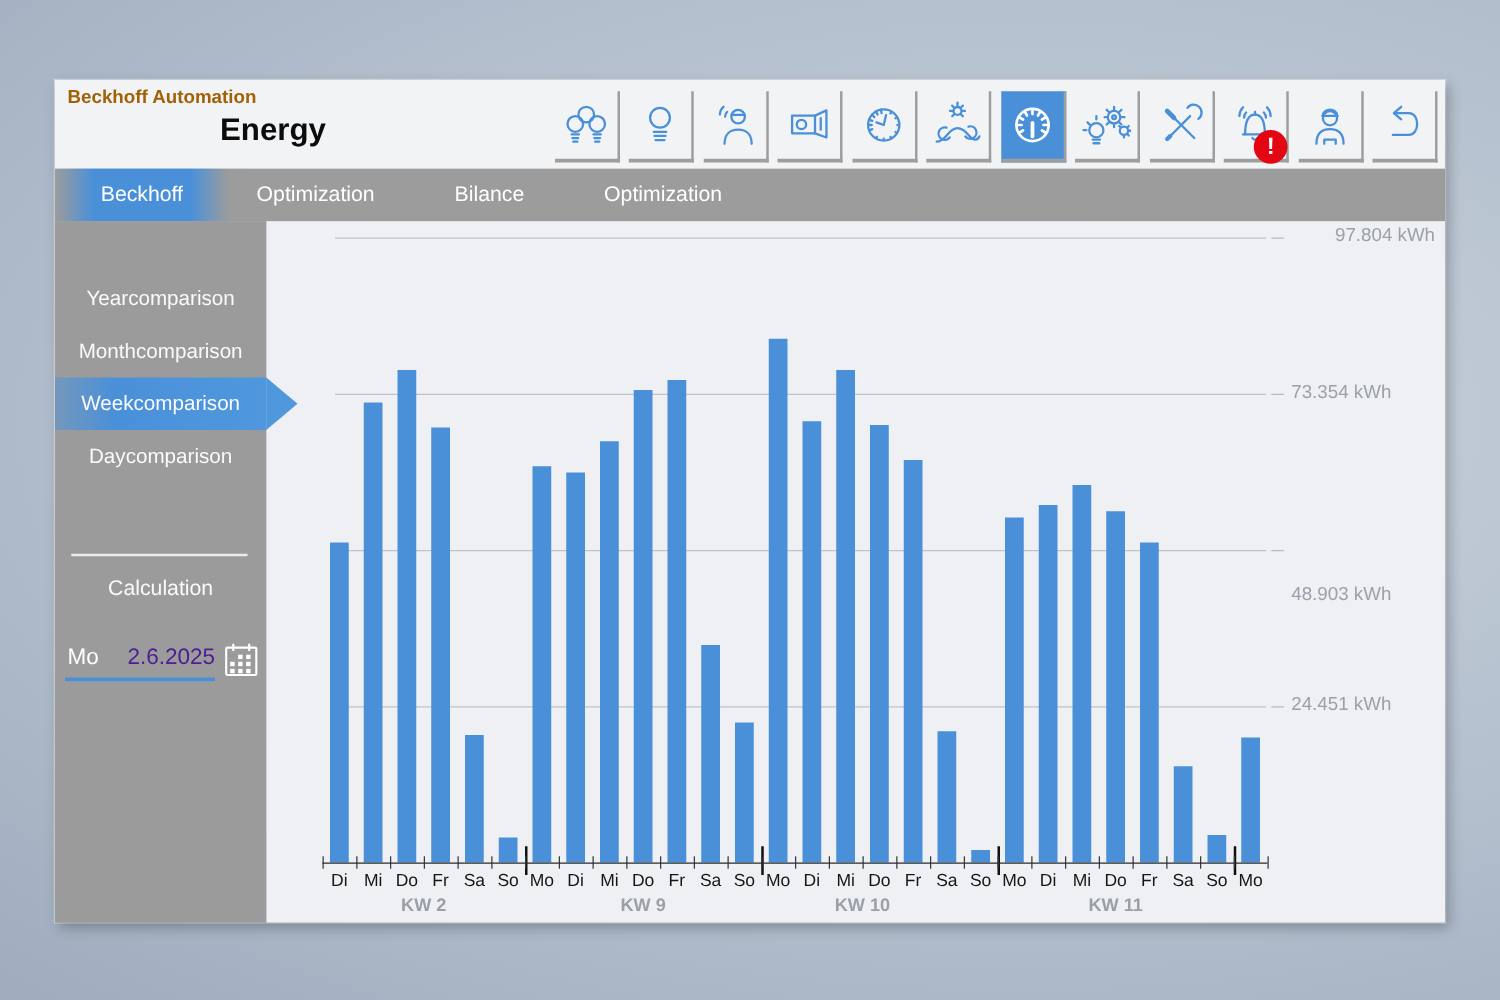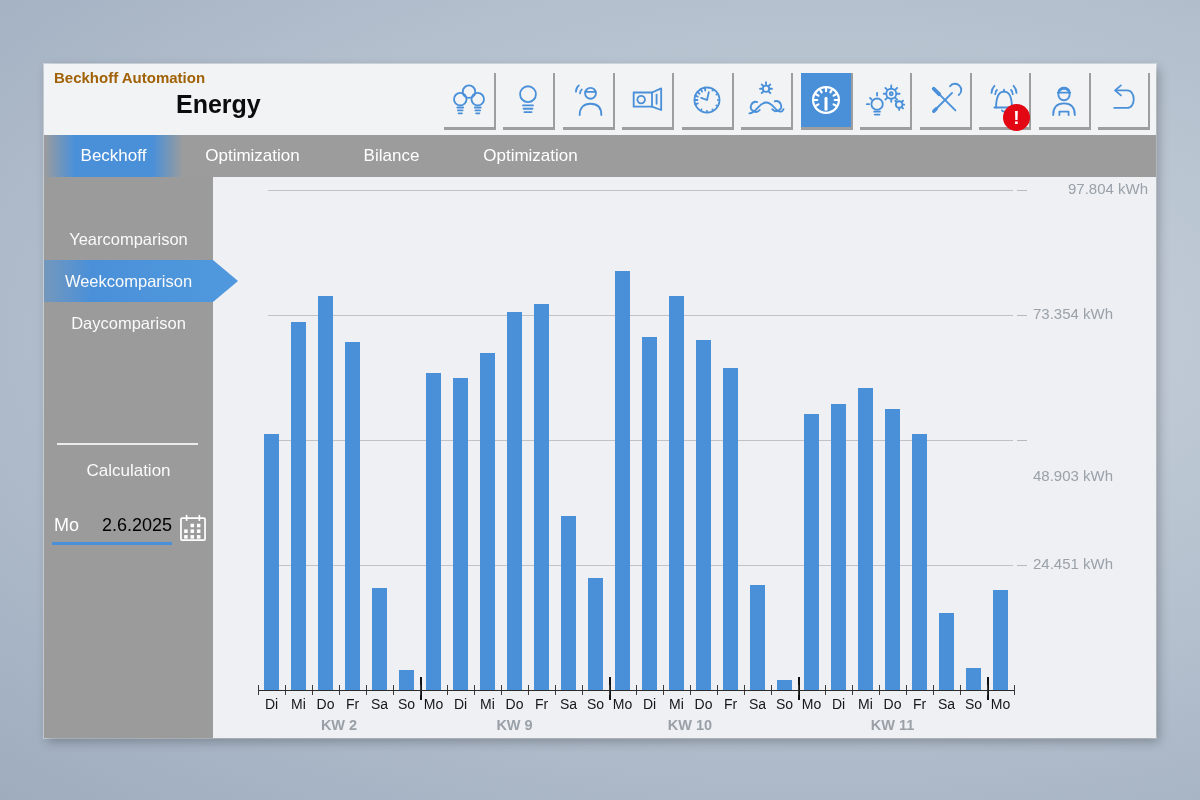--- a/index.html
+++ b/index.html
@@ -30,21 +30,21 @@
   .side-items{position:absolute;left:0;top:41px;width:100%;}
   .side-item{position:relative;height:42px;line-height:42px;text-align:center;
              color:#fafafa;font-size:16.5px;}
   .side-item.selected{background:linear-gradient(90deg, rgba(77,148,221,.5) 0%, #4a90d9 28%, #4f98dd 100%);}
   .side-item.selected::after{content:"";position:absolute;left:100%;top:0;width:0;height:0;
              border-left:25px solid #4f98dd;border-top:21px solid transparent;border-bottom:21px solid transparent;}
   .side-sep{position:absolute;left:13px;top:266px;width:141px;height:2px;background:#ececec;}
   .calc-label{position:absolute;left:0;top:284px;width:100%;text-align:center;color:#fafafa;font-size:17px;}
   .date-row{position:absolute;left:0;top:336px;width:169px;height:40px;}
   .weekday{position:absolute;left:10px;top:2px;color:#ffffff;font-size:18px;}
-  .date-value{position:absolute;left:50px;top:2px;width:78px;text-align:right;color:#000000;font-size:18px;}
+  .date-value{position:absolute;left:50px;top:2px;width:78px;text-align:right;color:#4c1d95;font-size:18px;}
   .date-underline{position:absolute;left:8px;top:29px;width:120px;height:3px;background:#4a90d9;}
   .cal-btn{position:absolute;left:132px;top:-2px;width:34px;height:36px;background:none;border:none;
            padding:0;color:#ffffff;cursor:pointer;}
   
   .chart-area{position:absolute;left:169px;top:113px;width:943px;height:561px;background:#eef0f4;overflow:hidden;}
   .gridline{position:absolute;height:1px;background:#bfc3c9;}
   .grid-dash{position:absolute;height:1px;background:#b6bac0;}
   .grid-label{position:absolute;width:150px;color:#9aa1a9;font-size:15px;}
   .bar{position:absolute;background:#4a90d9;}
   .axis{position:absolute;height:1px;background:#2b2b2b;}
@@ -175,20 +175,21 @@
   <nav class="tabbar" id="tabbar">
       <div class="tab selected">Beckhoff</div>
       <div class="tab">Optimization</div>
       <div class="tab">Bilance</div>
       <div class="tab">Optimization</div>
     </nav>
 
   <aside class="sidebar">
     <div class="side-items" id="side-items">
         <div class="side-item">Yearcomparison</div>
+        <div class="side-item">Monthcomparison</div>
         <div class="side-item selected">Weekcomparison</div>
         <div class="side-item">Daycomparison</div>
       </div>
     <div class="side-sep"></div>
     <div class="calc-label">Calculation</div>
     <div class="date-row">
       <span class="weekday">Mo</span>
       <span class="date-value">2.6.2025</span>
       <span class="date-underline"></span>
       <button class="cal-btn">

